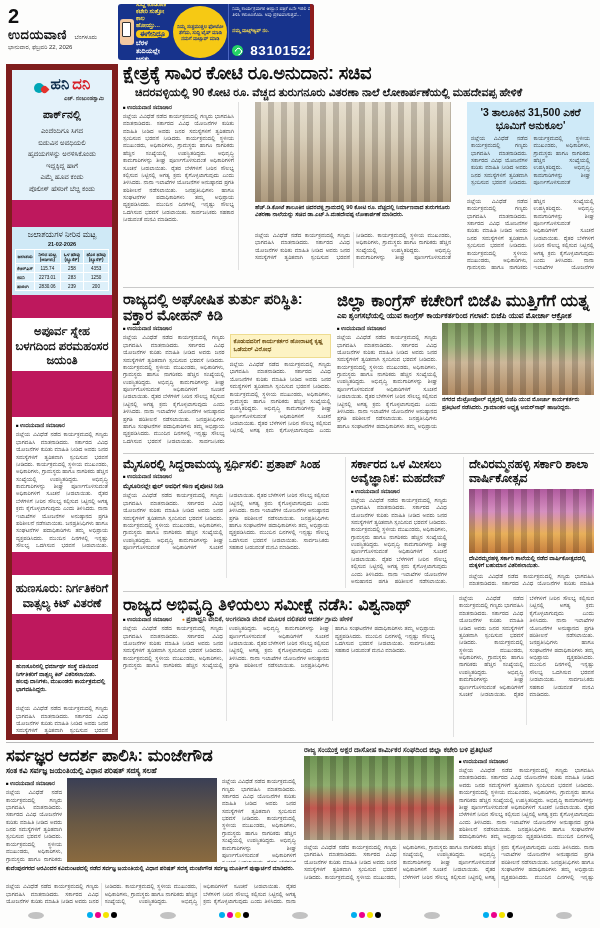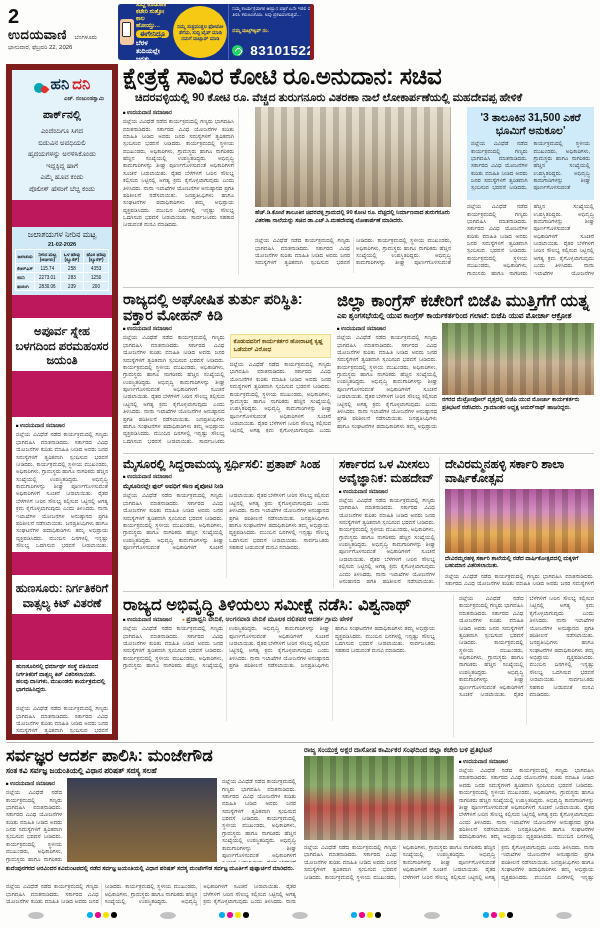--- a/index.html
+++ b/index.html
@@ -73,36 +73,36 @@
   .ph-protest{ background:linear-gradient(180deg,#7d9b5e 0%,#9ab27a 30%,#cdb89a 55%,#b08a63 100%); }
   .ph-temple { background:linear-gradient(180deg,#bcd8ea 0%,#e8e3d2 45%,#c9b9a0 100%); }
   .ph-kit    { background:linear-gradient(180deg,#e0c25a 0%,#caa93f 30%,#a0836b 70%,#7d5f4e 100%); }
   .ph-school { background:linear-gradient(180deg,#b05a9e 0%,#d58fc0 35%,#e8b05a 70%,#c77f3f 100%); }
   .ph-sarv   { background:linear-gradient(180deg,#3a3f55 0%,#6b5a44 55%,#8a6a3f 100%); }
   .ph-dasoha { background:linear-gradient(180deg,#6f9454 0%,#8fae6e 35%,#c2574f 62%,#b4a287 100%); }
 
   
   main.mainarea { display:flex; flex-direction:column; overflow:hidden; }
   .rowA { height:224px; border-bottom:1px solid #c9c9c9; padding-bottom:3px; }
-  .h-xl { font-size:23px; font-weight:bold; line-height:1.05; letter-spacing:-0.2px; }
+  .h-xl { font-size:18px; font-weight:bold; line-height:1.05; letter-spacing:-0.2px; }
   .deckA { font-size:11px; font-weight:bold; margin:3px 0 3px;padding-left:12px; }
   .rowA-grid { display:grid; grid-template-columns:116px 196px 1fr; gap:16px; height:168px; overflow:hidden; }
   .colA1 { border-right:1px solid #e0e0e0; padding-right:4px; }
   .colA2 { display:flex; flex-direction:column; gap:2px; }
   .colA3 { display:flex; flex-direction:column; gap:3px; }
   .blue-box { background:#cfeaf8; padding:4px; }
   .blue-box-head { font-size:10.5px; font-weight:bold; text-align:center; margin-bottom:3px; }
   .rowB { height:166px; border-bottom:1px solid #c9c9c9; padding:3px 0; display:grid; grid-template-columns:208px 1fr; gap:6px; }
   .h-md { font-size:14.5px; font-weight:bold; line-height:1.12; }
   .h-lg { font-size:16.5px; font-weight:bold; line-height:1.1; }
   .deck-sm { font-size:7.5px; font-weight:bold; margin:2px 0; }
   .storyB1-grid { display:grid; grid-template-columns:1fr 1fr; gap:5px; height:112px; overflow:hidden; }
   .yellow-box { background:#fdf3c4; border:1px solid #eedc90; padding:3px; font-size:6px; font-weight:bold; color:#6b4d12; line-height:1.3; margin-bottom:3px; }
   .storyB2-grid { display:grid; grid-template-columns:100px 1fr; gap:5px; }
-  .rowC { height:138px; border-bottom:1px solid #c9c9c9; padding:3px 0; display:grid; grid-template-columns:206px 102px 1fr; gap:4px; }
+  .rowC { height:138px; border-bottom:1px solid #c9c9c9; padding:3px 0; display:grid; grid-template-columns:206px 102px 1fr; gap:16px; }
   .rowC > div { overflow:hidden; }
   .h-sm { font-size:12px; font-weight:bold; line-height:1.2; }
   .rowC .cdiv { border-left:1px solid #e0e0e0; padding-left:5px; }
   .rowD { height:141px; padding:3px 0; display:grid; grid-template-columns:312px 1fr; gap:18px; flex:1; }
   .rowD > div { overflow:hidden; }
   .bullet-deck { font-size:6.5px; font-weight:bold; color:#333; margin:2px 0; }
   .bullet-deck::before { content:"● "; color:#d8821e; font-size:5px; }
   .subhead-inline { font-size:6.2px; font-weight:bold; margin:2px 0; }
 
   

